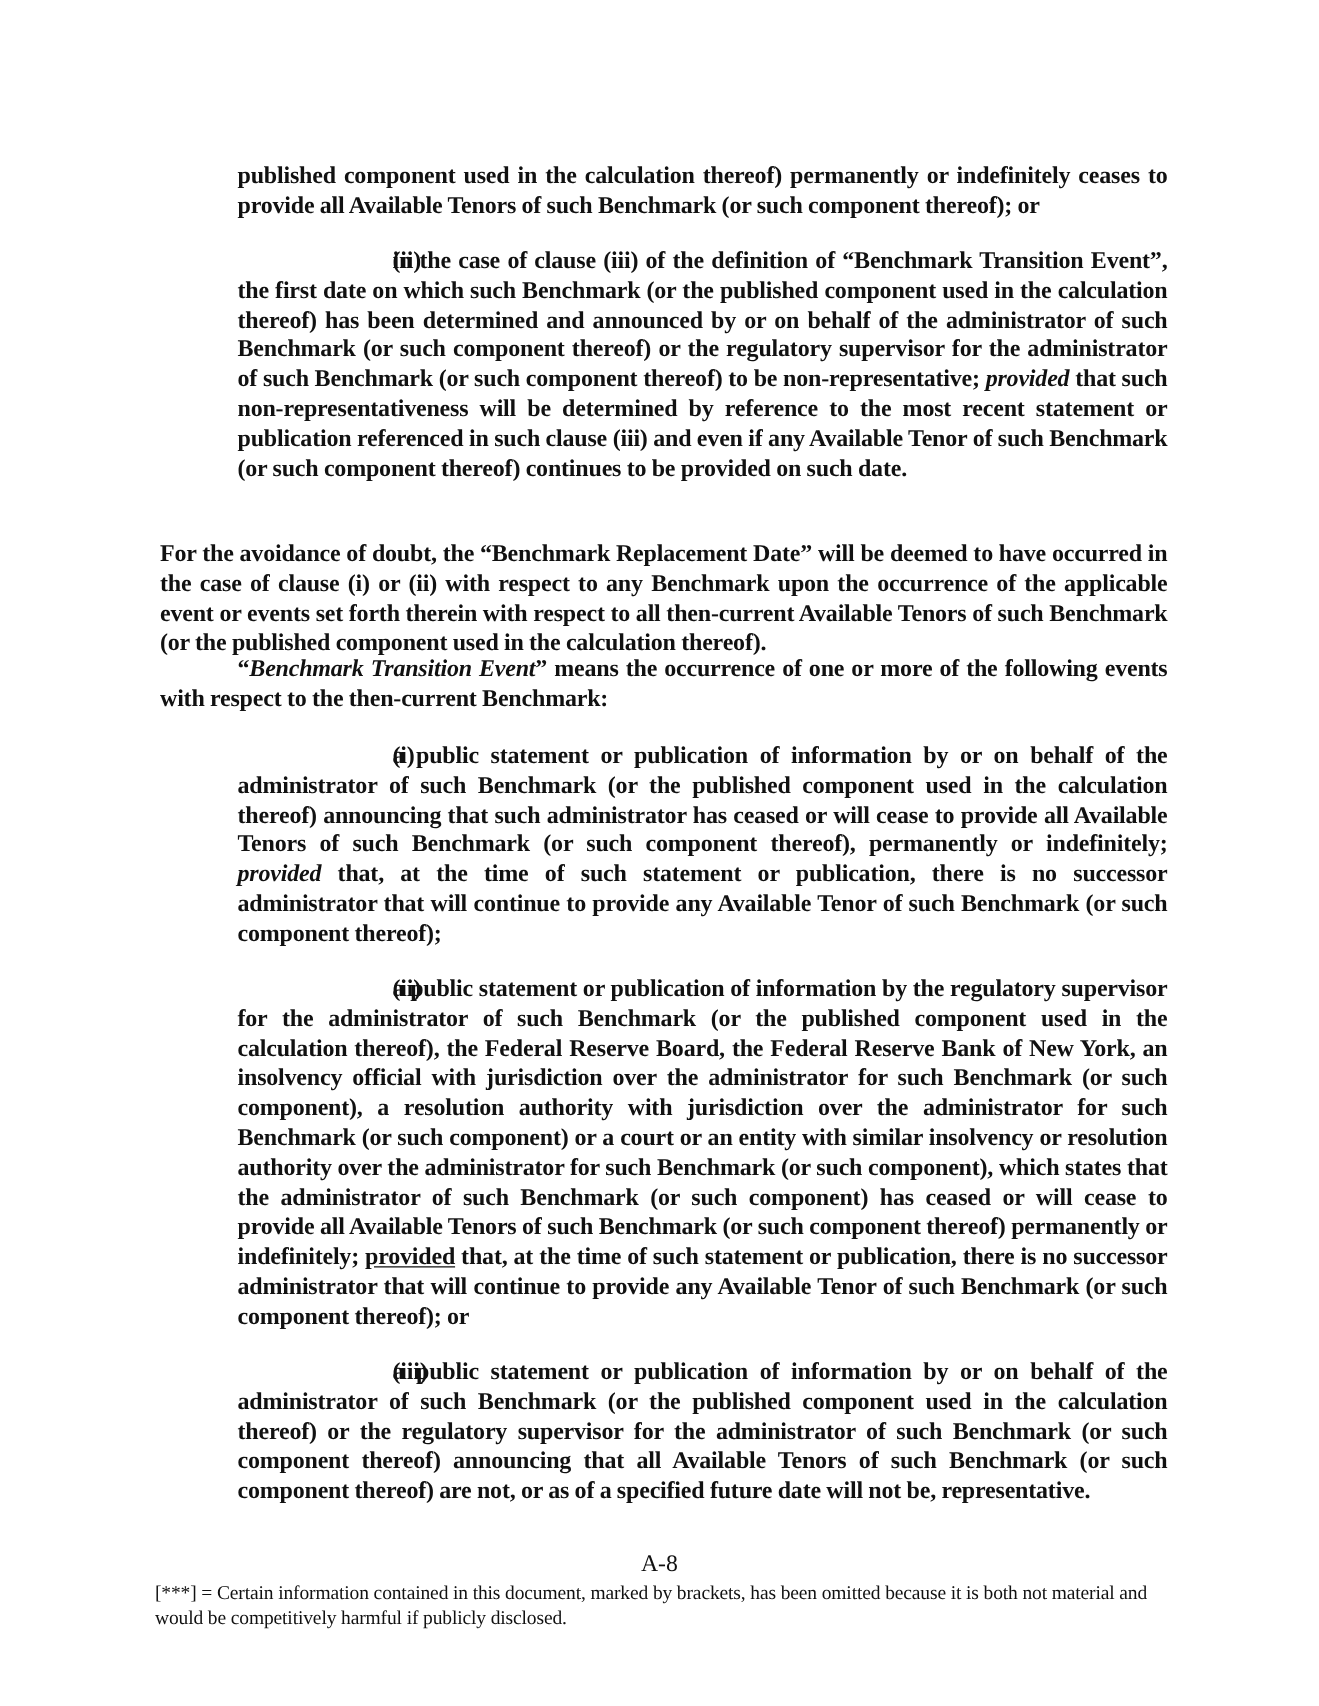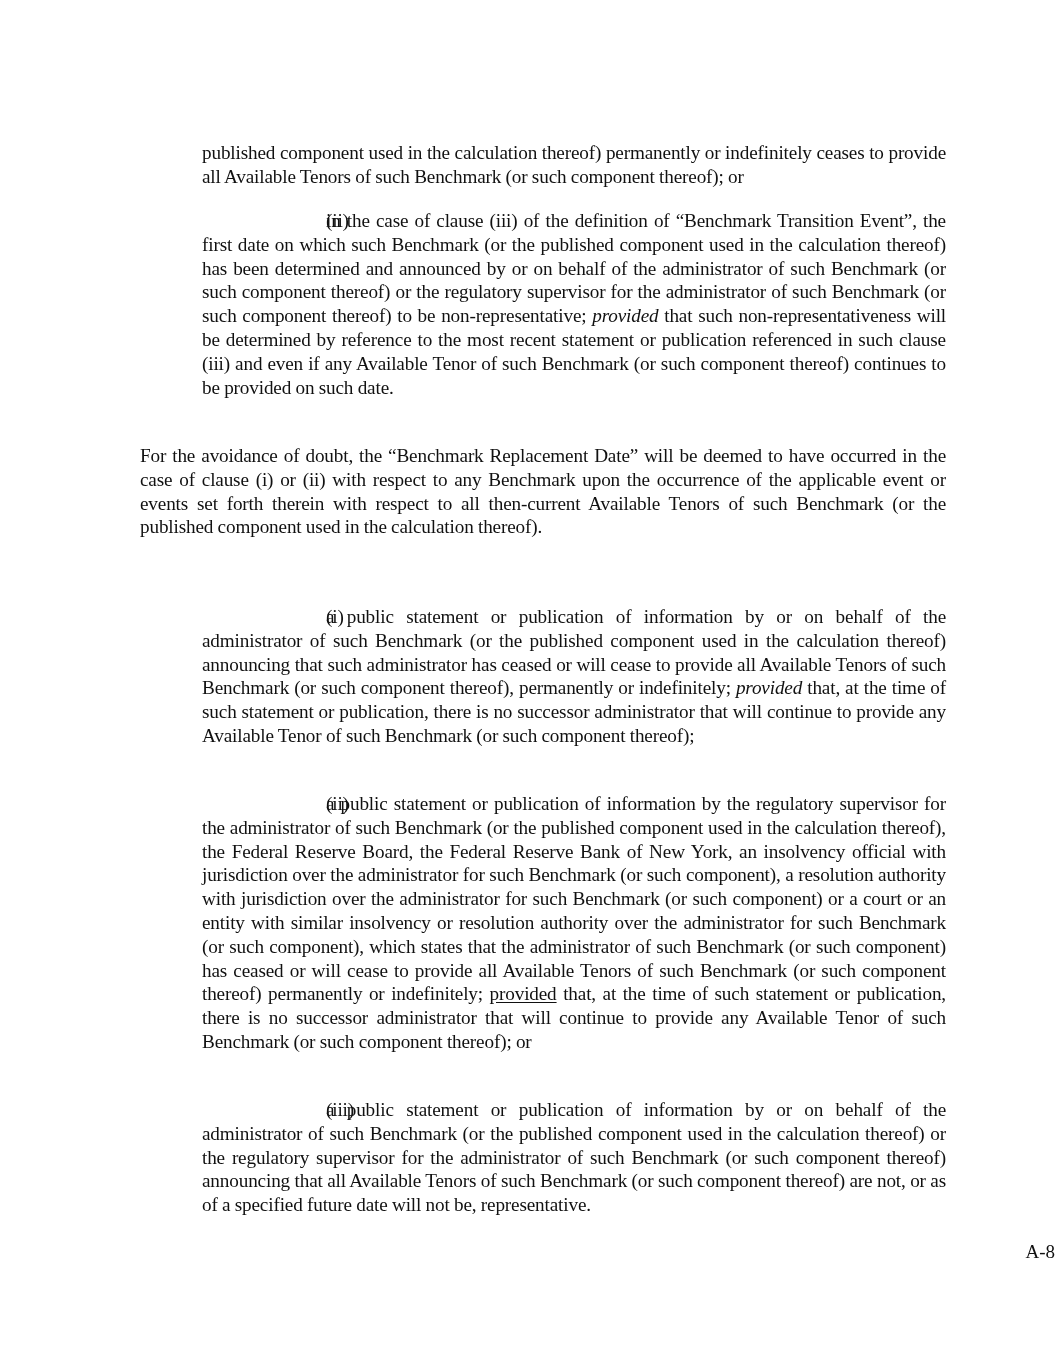--- a/index.html
+++ b/index.html
@@ -22,21 +22,22 @@
       height: 1365px;
     }
     .para {
       position: absolute;
       font-size: 19.2px;
       line-height: 23.8px;
       text-align: justify;
       text-align-last: left;
       letter-spacing: -0.15px;
       word-spacing: -0.3px;
-      margin: 16px;
+      margin: 4px;
+      font-weight: bold;
     }
     .indented {
       left: 186px;
       width: 744px;
     }
     .full {
       left: 124px;
       width: 806px;
     }
     .first-indent {
@@ -46,21 +47,21 @@
       display: inline-block;
       width: 62px;
     }
     em { font-style: italic; }
     u { text-decoration: underline; text-underline-offset: 2px; }
     .page-num {
       position: absolute;
       left: 0;
       width: 1055px;
       top: 1241px;
-      text-align: right;
+      text-align: center;
       font-size: 19px;
       line-height: 22px;
     }
     .footnote {
       position: absolute;
       left: 124px;
       width: 810px;
       top: 1265px;
       font-size: 15.6px;
       line-height: 19.5px;
@@ -75,23 +76,25 @@
   <p class="para indented" style="top:125px;">
     <span>published component used in the calculation thereof) permanently or indefinitely ceases to provide all Available Tenors of such Benchmark (or such component thereof); or</span>
   </p>
 
   <p class="para indented first-indent" style="top:193px;"><span class="label">(ii)</span><span>in the case of clause (iii) of the definition of “Benchmark Transition Event”, the first date on which such Benchmark (or the published component used in the calculation thereof) has been determined and announced by or on behalf of the administrator of such Benchmark (or such component thereof) or the regulatory supervisor for the administrator of such Benchmark (or such component thereof) to be non-representative; </span><em>provided</em><span> that such non-representativeness will be determined by reference to the most recent statement or publication referenced in such clause (iii) and even if any Available Tenor of such Benchmark (or such component thereof) continues to be provided on such date.</span></p>
 
   <p class="para full" style="top:428px;">
     <span>For the avoidance of doubt, the “Benchmark Replacement Date” will be deemed to have occurred in the case of clause (i) or (ii) with respect to any Benchmark upon the occurrence of the applicable event or events set forth therein with respect to all then-current Available Tenors of such Benchmark (or the published component used in the calculation thereof).</span>
   </p>
 
+  <p class="para full first-indent" style="top:520px;"><span>“</span><em>Benchmark Transition Event</em><span>” means the occurrence of one or more of the following events with respect to the then-current Benchmark:</span></p>
 
   <p class="para indented first-indent" style="top:589px;"><span class="label">(i)</span><span>a public statement or publication of information by or on behalf of the administrator of such Benchmark (or the published component used in the calculation thereof) announcing that such administrator has ceased or will cease to provide all Available Tenors of such Benchmark (or such component thereof), permanently or indefinitely; </span><em>provided</em><span> that, at the time of such statement or publication, there is no successor administrator that will continue to provide any Available Tenor of such Benchmark (or such component thereof);</span></p>
 
   <p class="para indented first-indent" style="top:776px;"><span class="label">(ii)</span><span>a public statement or publication of information by the regulatory supervisor for the administrator of such Benchmark (or the published component used in the calculation thereof), the Federal Reserve Board, the Federal Reserve Bank of New York, an insolvency official with jurisdiction over the administrator for such Benchmark (or such component), a resolution authority with jurisdiction over the administrator for such Benchmark (or such component) or a court or an entity with similar insolvency or resolution authority over the administrator for such Benchmark (or such component), which states that the administrator of such Benchmark (or such component) has ceased or will cease to provide all Available Tenors of such Benchmark (or such component thereof) permanently or indefinitely; </span><u>provided</u><span> that, at the time of such statement or publication, there is no successor administrator that will continue to provide any Available Tenor of such Benchmark (or such component thereof); or</span></p>
 
   <p class="para indented first-indent" style="top:1082px;"><span class="label">(iii)</span><span>a public statement or publication of information by or on behalf of the administrator of such Benchmark (or the published component used in the calculation thereof) or the regulatory supervisor for the administrator of such Benchmark (or such component thereof) announcing that all Available Tenors of such Benchmark (or such component thereof) are not, or as of a specified future date will not be, representative.</span></p>
 
   <div class="page-num">A-8</div>
 
+  <div class="footnote">[***] = Certain information contained in this document, marked by brackets, has been omitted because it is both not material and would be competitively harmful if publicly disclosed.</div>
 
 </div>
 
 </body></html>

